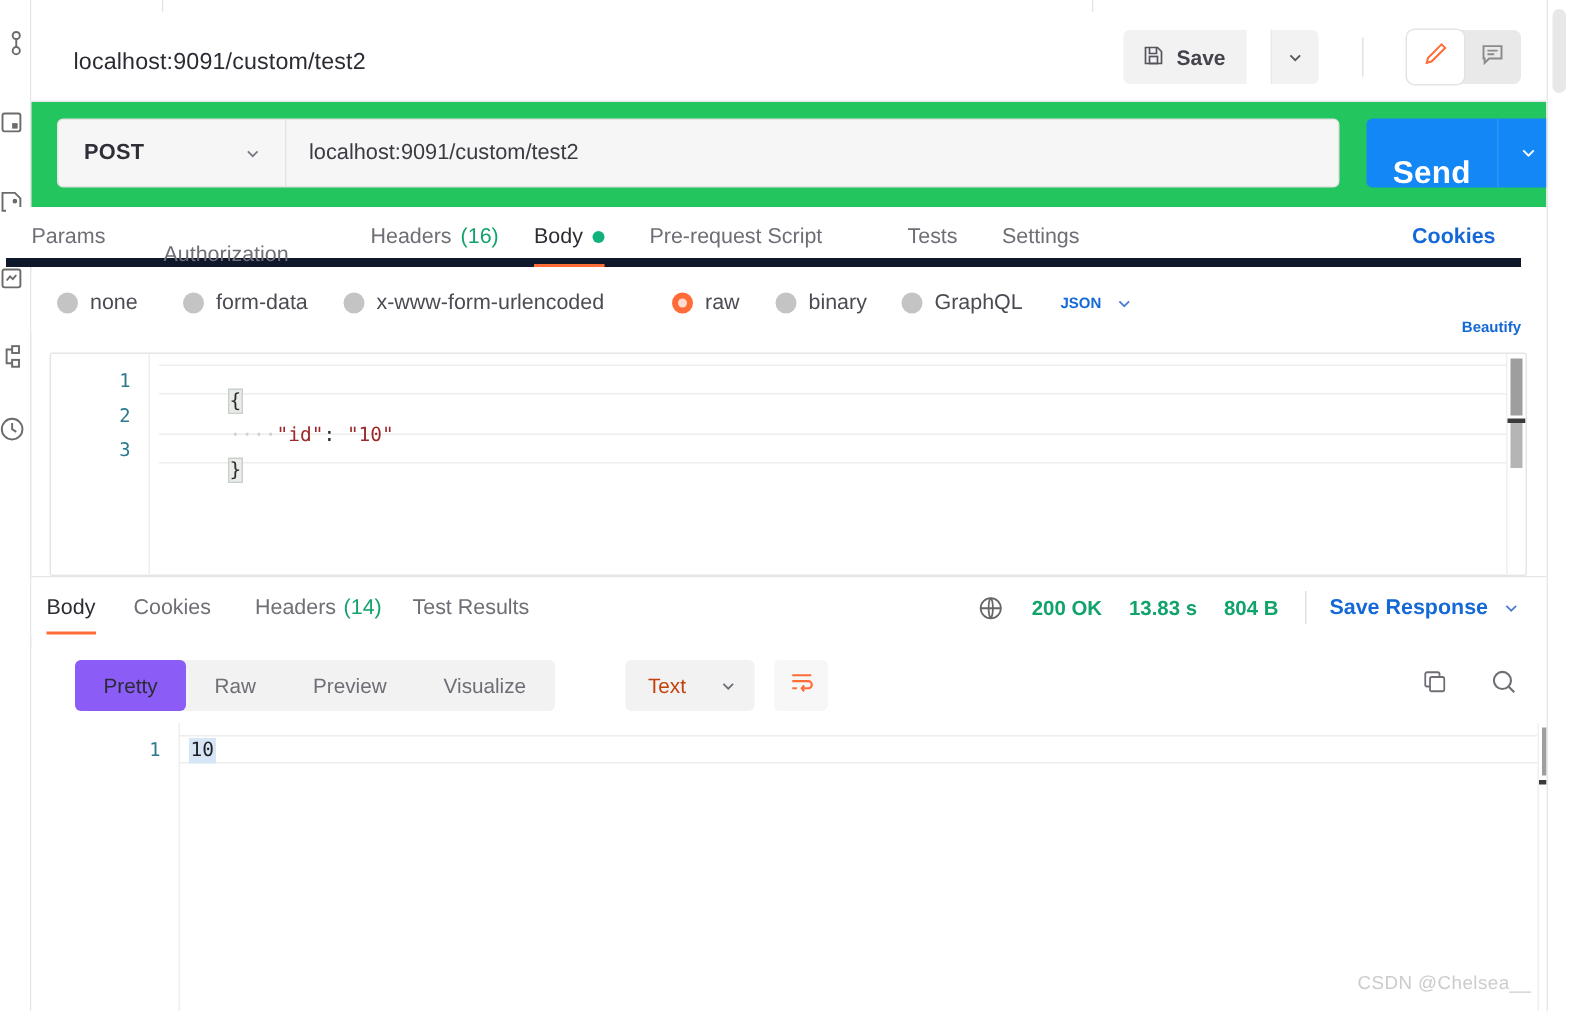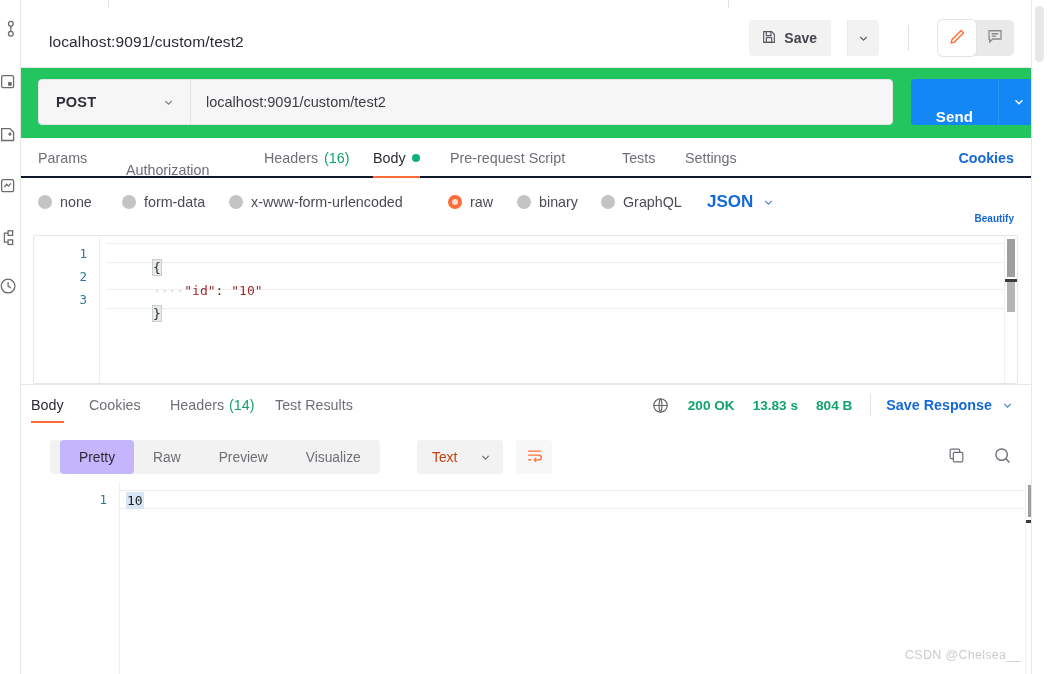--- a/index.html
+++ b/index.html
@@ -88,31 +88,31 @@
   .method-label { font-size: 14.5px; font-weight: 700; color:#2f2f38; letter-spacing:.2px; }
   .url-box { flex:1; display:flex; align-items:center; padding-left: 15px; cursor:text; }
   .url-text { font-size: 14.5px; color: #3b3b44; }
   .send-btn {
     position:absolute; left: 890px; top: 11px; height: 46px; width: 127px;
     background: #1287f5; border-radius: 4px; display:flex; align-items:center; overflow:hidden;
     cursor:pointer;
   }
   .send-label {
     flex:1; display:flex; align-items:center; justify-content:center;
-    color:#fff; font-size:15px; font-weight:700; letter-spacing:.2px;margin-top:28px;
+    color:#fff; font-size:21px; font-weight:700; letter-spacing:.2px;margin-top:28px;
   }
   .send-caret {
     width: 40px; height:46px; display:flex; align-items:center; justify-content:center;
     border-left:1px solid #2b94f7; color:#fff;
   }
 
   
   .subtabs {
-    position:absolute; left: 21px; top: 138px; width: 1010px; height: 40px;
-    background:#fff; border-bottom: 2px solid #0f172a;
+    position:absolute; left: 4px; top: 138px; width: 1010px; height: 40px;
+    background:#fff; border-bottom: 6px solid #0f172a;
   }
   .subtab {
     position:absolute; top: 0; height: 40px; display:flex; align-items:center; gap:6px;
     font-size: 14.3px; color: #6e6e76; cursor:pointer; white-space: nowrap;
   }
   .subtab.active { color:#2b2b34; }
   .subtab .underline {
     position:absolute; left:0; right:0; bottom:0; height:2px; background:#ff6c37; display:none;
   }
   .subtab.active .underline { display:block; }
@@ -133,21 +133,21 @@
     width:14px; height:14px; border-radius:50%; background:#c4c4c4; flex:none;
     position:relative;
   }
   .radio.sel { background:#ff6c37; }
   .radio.sel::after {
     content:""; position:absolute; left:4px; top:4px; width:6px; height:6px;
     border-radius:50%; background:#ffdcd0;
   }
   .json-select {
     position:absolute; top:0; height:40px; display:flex; align-items:center; gap:9px;
-    color:#1469d6; font-size:17px; font-weight:700; cursor:pointer;
+    color:#1469d6; font-size:10px; font-weight:700; cursor:pointer;
   }
   .beautify {
     position:absolute; right:17px; top:16px; height:40px; display:flex; align-items:center;
     color:#1469d6; font-size:10px; font-weight:700; cursor:pointer;
   }
 
   
   .editor {
     position:absolute; left:33px; top:235px; width:985px; height:149px;
     background:#fff; border:1px solid #e6e6e6; border-radius:2px; overflow:hidden;
@@ -191,21 +191,21 @@
   .meta-sep { width:1px; height:22px; background:#e2e2e2; margin-right:15px; }
   .save-resp { color:#1469d6; font-size:14.3px; font-weight:700; display:flex; align-items:center; gap:9px; cursor:pointer; }
 
   
   .resp-toolbar { position:absolute; left:21px; top:432px; width:1010px; height:50px; background:#fff; }
   .seg { position:absolute; left:29px; top:8px; height:34px; background:#f2f2f2; border-radius:4px; display:flex; }
   .seg-item {
     display:flex; align-items:center; justify-content:center; height:34px; padding:0 19px;
     font-size:13.8px; color:#6e6e76; border-radius:4px; cursor:pointer; white-space:nowrap;
   }
-  .seg-item.active { background:#c4b5fd; color:#2b2b34;margin-left:10px; }
+  .seg-item.active { background:#8b5cf6; color:#2b2b34; }
   .fmt-select {
     position:absolute; left:396px; top:8px; height:34px; width:86px;
     background:#f2f2f2; border-radius:4px; display:flex; align-items:center;
     justify-content:space-between; padding:0 11px 0 15px; cursor:pointer;
   }
   .fmt-label { font-size:13.8px; color:#c2410c; }
   .wrap-btn {
     position:absolute; left:495px; top:8px; width:36px; height:34px;
     background:#f7f7f7; border-radius:4px; display:flex; align-items:center; justify-content:center;
     cursor:pointer;

